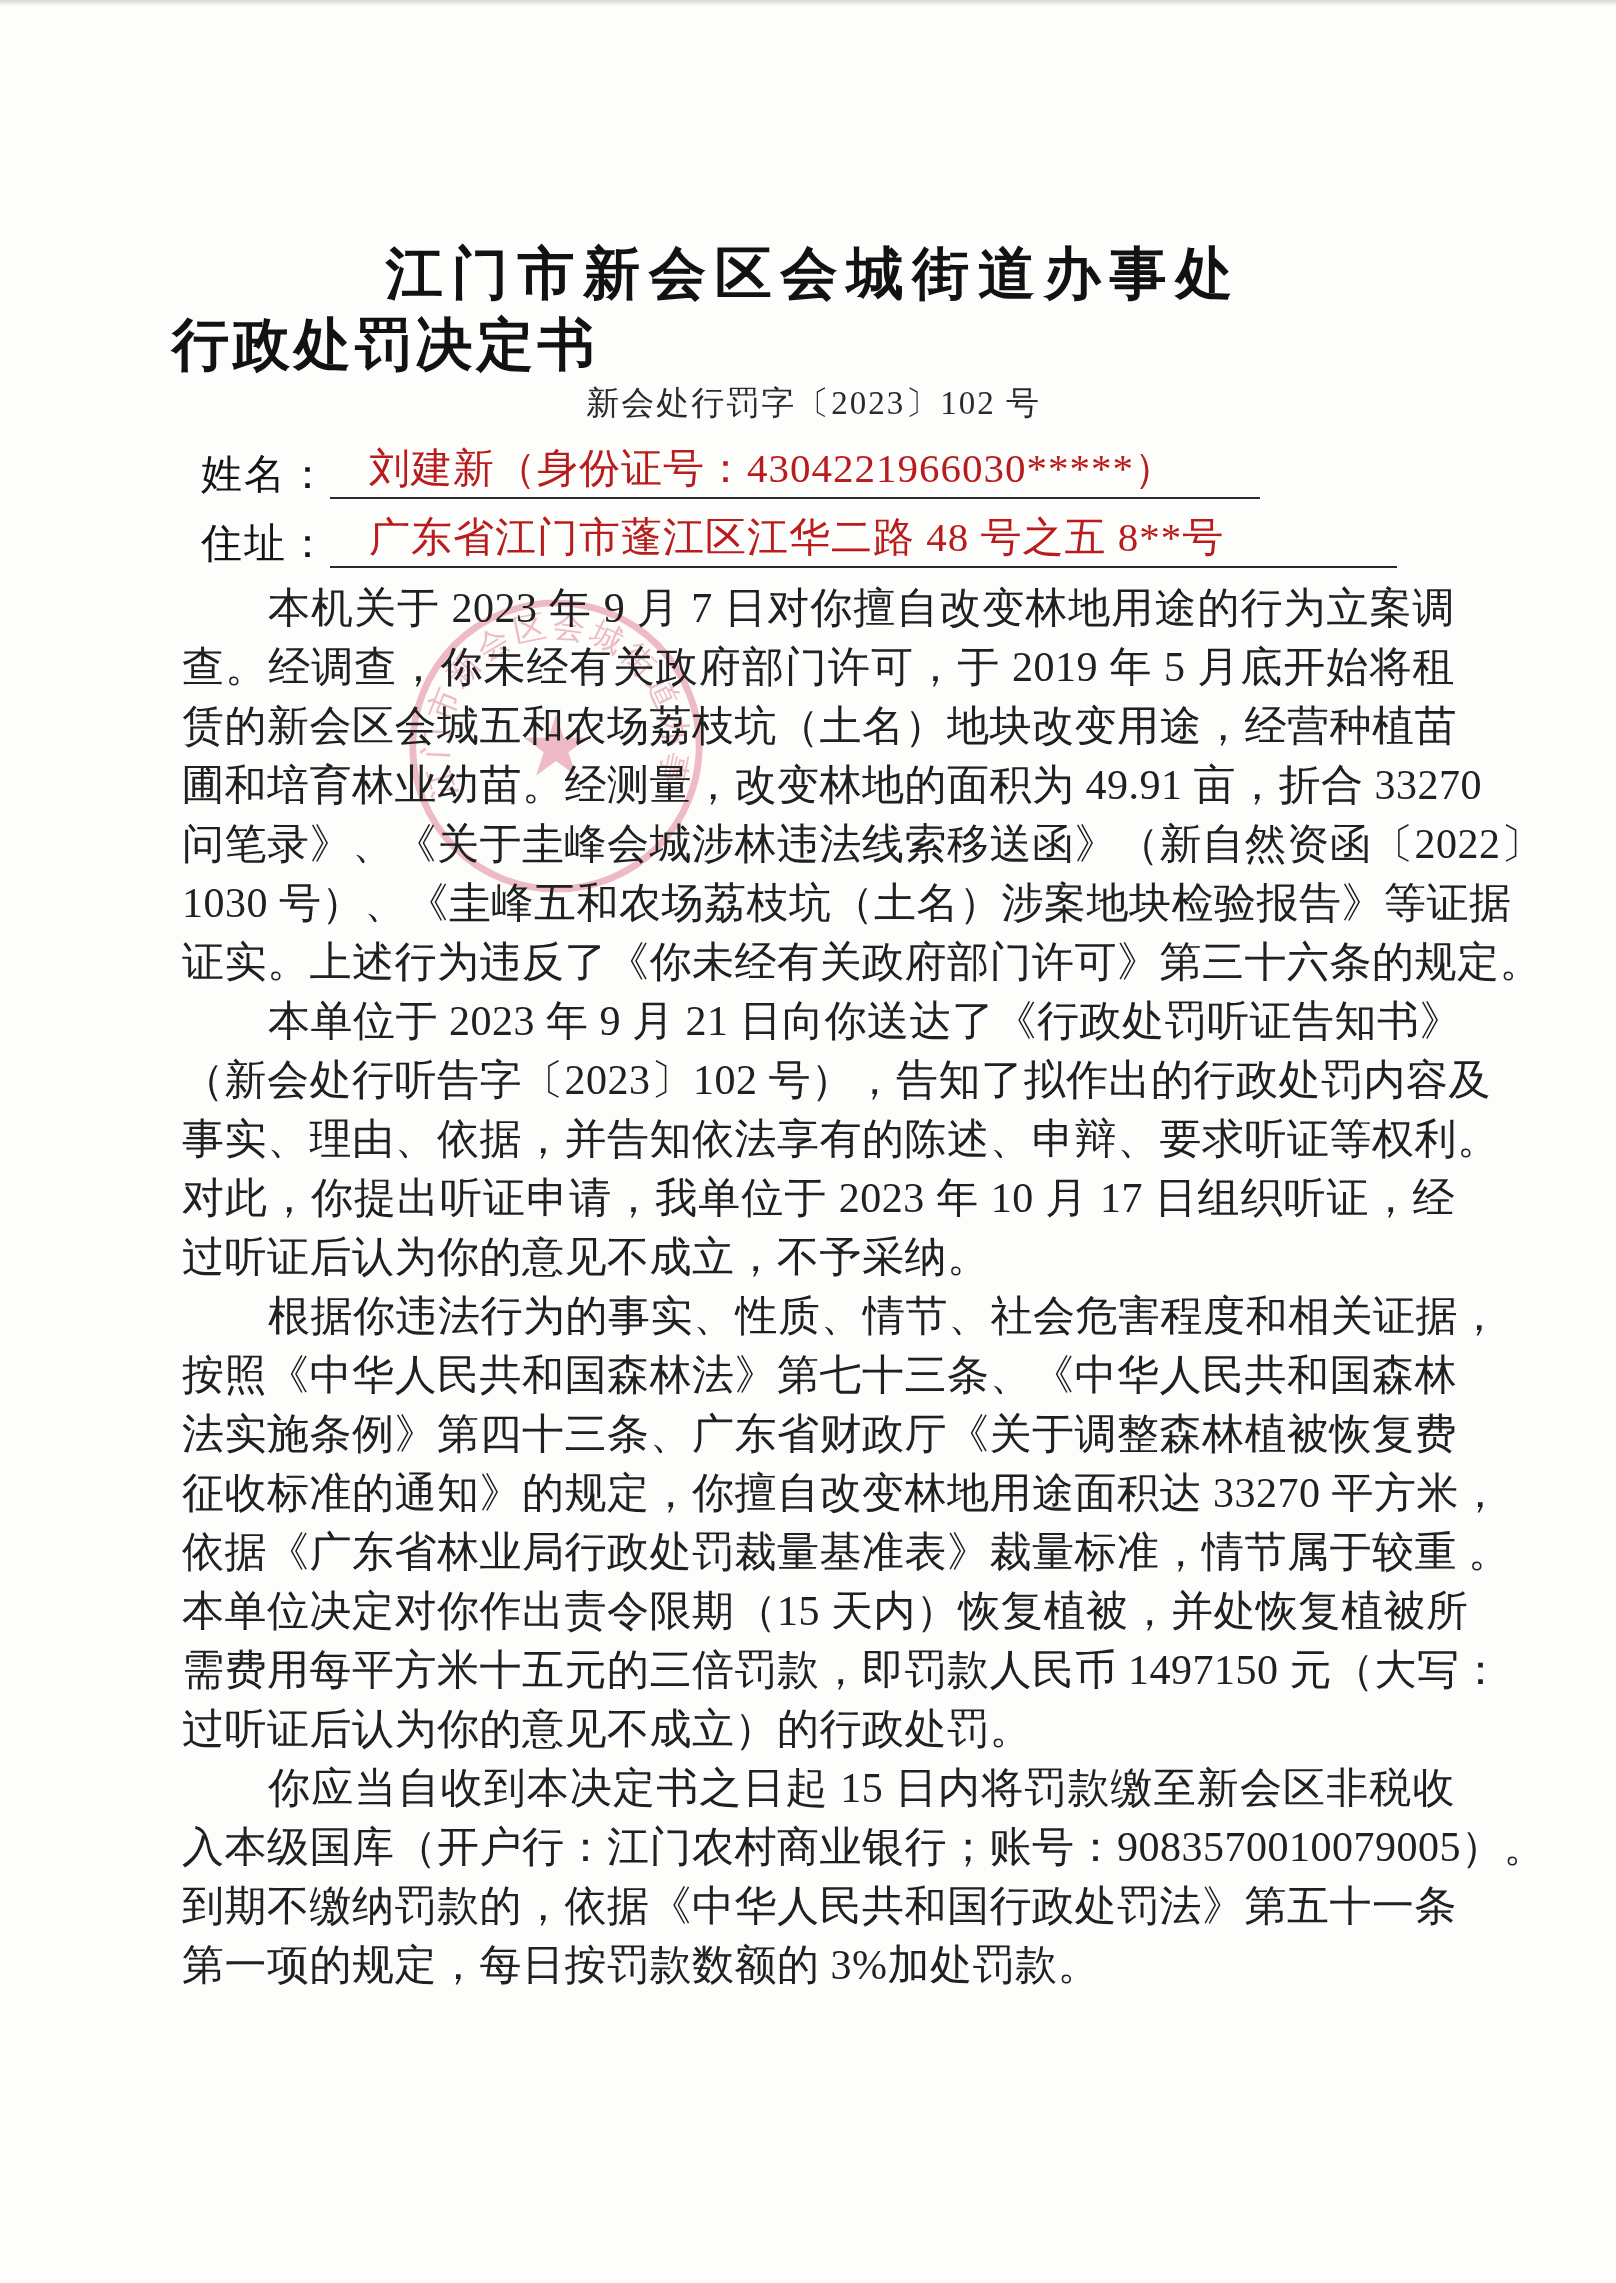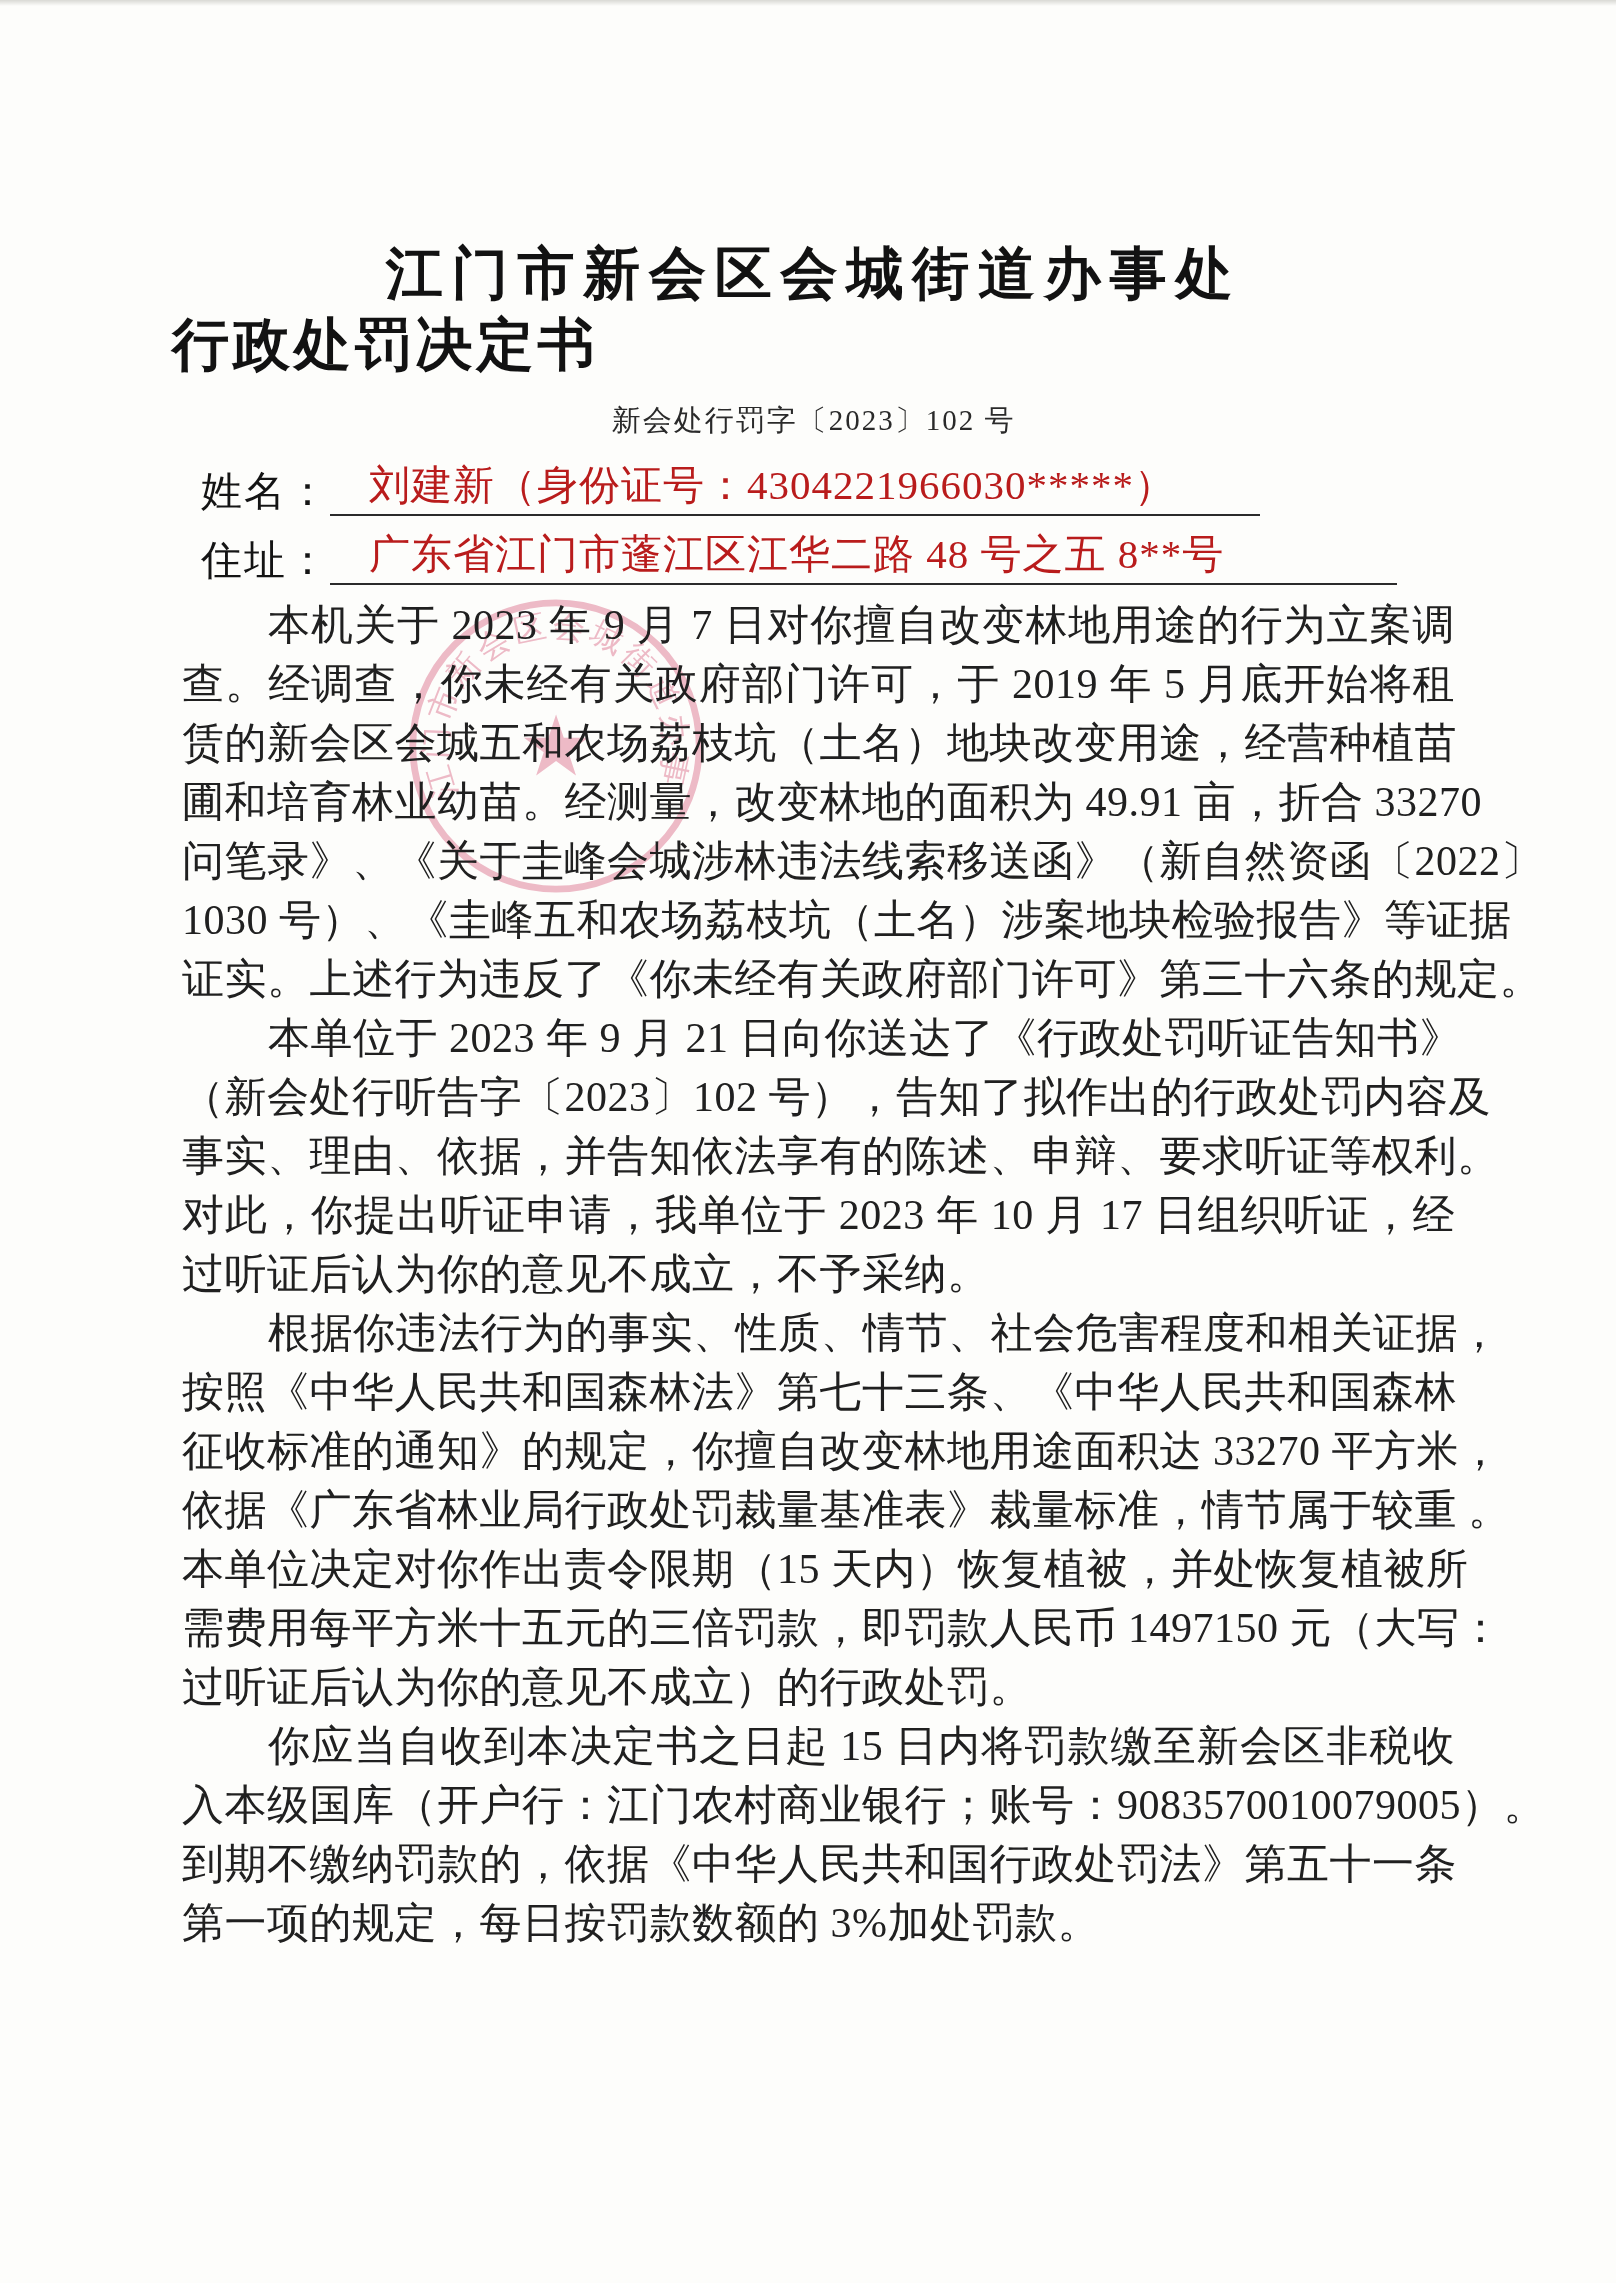--- a/index.html
+++ b/index.html
@@ -31,22 +31,22 @@
   }
   .title2{
     margin:11.7px 0 0 0;
     font-size:57px;line-height:59px;
     font-weight:bold;
     text-align:left;
     letter-spacing:3.9px;
     color:#121212;
   }
   .docno{
-    margin-top:27px;
-    font-size:29px;line-height:39px;
+    margin-top:10px;
+    font-size:33px;line-height:39px;
     text-align:center;
     letter-spacing:2px;
     color:#2a2a2a;
   }
   .field-row{
     margin-top:21.5px;
     font-size:41px;line-height:49px;
     white-space:nowrap;
     display:flex;
     align-items:flex-end;
@@ -139,20 +139,21 @@
         <div class="bline">问笔录》、《关于圭峰会城涉林违法线索移送函》（新自然资函〔2022〕</div>
         <div class="bline">1030 号）、《圭峰五和农场荔枝坑（土名）涉案地块检验报告》等证据</div>
         <div class="bline">证实。上述行为违反了《你未经有关政府部门许可》第三十六条的规定。</div>
         <div class="bline indent">本单位于 2023 年 9 月 21 日向你送达了《行政处罚听证告知书》</div>
         <div class="bline">（新会处行听告字〔2023〕102 号），告知了拟作出的行政处罚内容及</div>
         <div class="bline">事实、理由、依据，并告知依法享有的陈述、申辩、要求听证等权利。</div>
         <div class="bline">对此，你提出听证申请，我单位于 2023 年 10 月 17 日组织听证，经</div>
         <div class="bline partial">过听证后认为你的意见不成立，不予采纳。</div>
         <div class="bline indent">根据你违法行为的事实、性质、情节、社会危害程度和相关证据，</div>
         <div class="bline">按照《中华人民共和国森林法》第七十三条、《中华人民共和国森林</div>
+        <div class="bline">法实施条例》第四十三条、广东省财政厅《关于调整森林植被恢复费</div>
         <div class="bline">征收标准的通知》的规定，你擅自改变林地用途面积达 33270 平方米，</div>
         <div class="bline">依据《广东省林业局行政处罚裁量基准表》裁量标准，情节属于较重 。</div>
         <div class="bline">本单位决定对你作出责令限期（15 天内）恢复植被，并处恢复植被所</div>
         <div class="bline">需费用每平方米十五元的三倍罚款，即罚款人民币 1497150 元（大写：</div>
         <div class="bline partial">过听证后认为你的意见不成立）的行政处罚。</div>
         <div class="bline indent">你应当自收到本决定书之日起 15 日内将罚款缴至新会区非税收</div>
         <div class="bline">入本级国库（开户行：江门农村商业银行；账号：9083570010079005）。</div>
         <div class="bline">到期不缴纳罚款的，依据《中华人民共和国行政处罚法》第五十一条</div>
         <div class="bline partial">第一项的规定，每日按罚款数额的 3%加处罚款。</div>
       </div>

